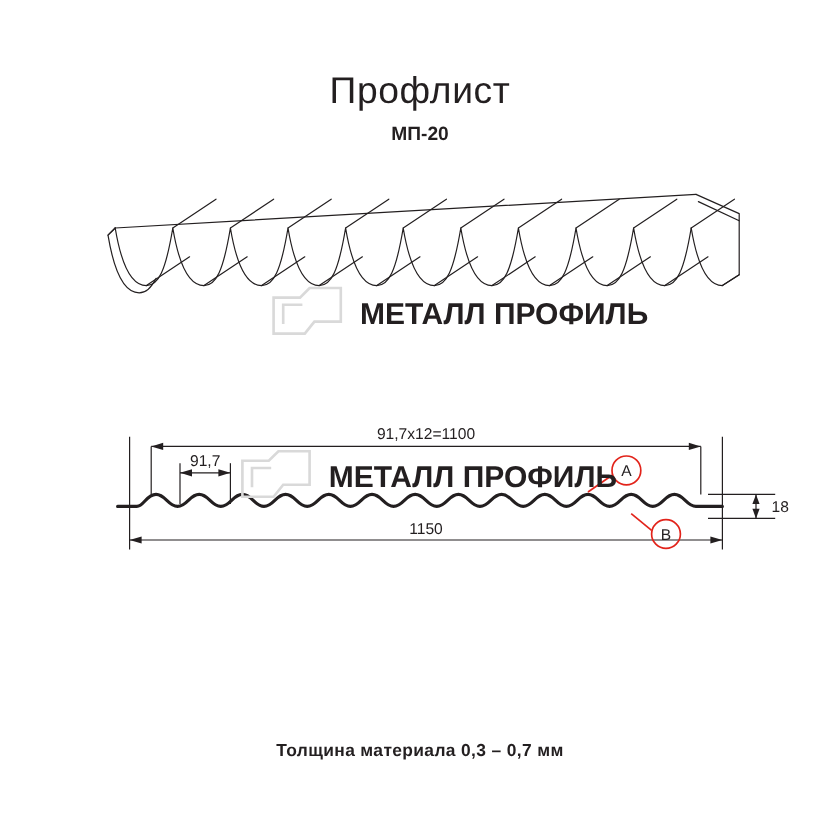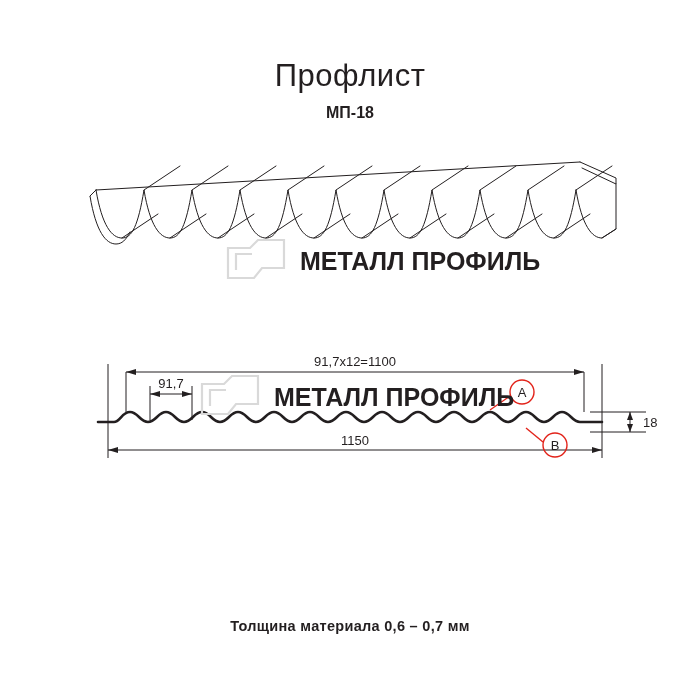--- a/index.html
+++ b/index.html
@@ -77,21 +77,21 @@
     font-family: "Liberation Sans", sans-serif;
     fill: #231f20;
   }
 </style>
 </head>
 <body>
 
 <div class="page">
 
   <div class="title">Профлист</div>
-  <div class="subtitle">МП-18</div>
+  <div class="subtitle">МП-20</div>
 
   <div class="iso-wrap">
     <svg width="590" height="150" viewBox="0 0 590 150">
       <g fill="none" stroke="#231f20" stroke-width="1" stroke-linejoin="round" stroke-linecap="round">
 
         <path d="M36 50 L520 22"></path>
 
         <path d="M520 22 L556 38 L556 44 L522 28"></path>
 
         <path d="M36 50
@@ -242,15 +242,15 @@
   <div class="wm wm-2">
     <svg width="300" height="58" viewBox="0 0 300 58">
       <g fill="none" stroke="#d9d9d9" stroke-width="2.2">
         <path d="M6 46 L6 16 L28 16 L36 8 L62 8 L62 36 L40 36 L32 46 Z"></path>
         <path d="M14 38 L14 22 L30 22"></path>
       </g>
       <text x="78" y="38" font-size="25" font-weight="bold" fill="#d9d9d9">МЕТАЛЛ ПРОФИЛЬ</text>
     </svg>
   </div>
 
-  <div class="footer-note">Толщина материала 0,6 – 0,7 мм</div>
+  <div class="footer-note">Толщина материала 0,3 – 0,7 мм</div>
 
 </div>
 
 </body></html>

